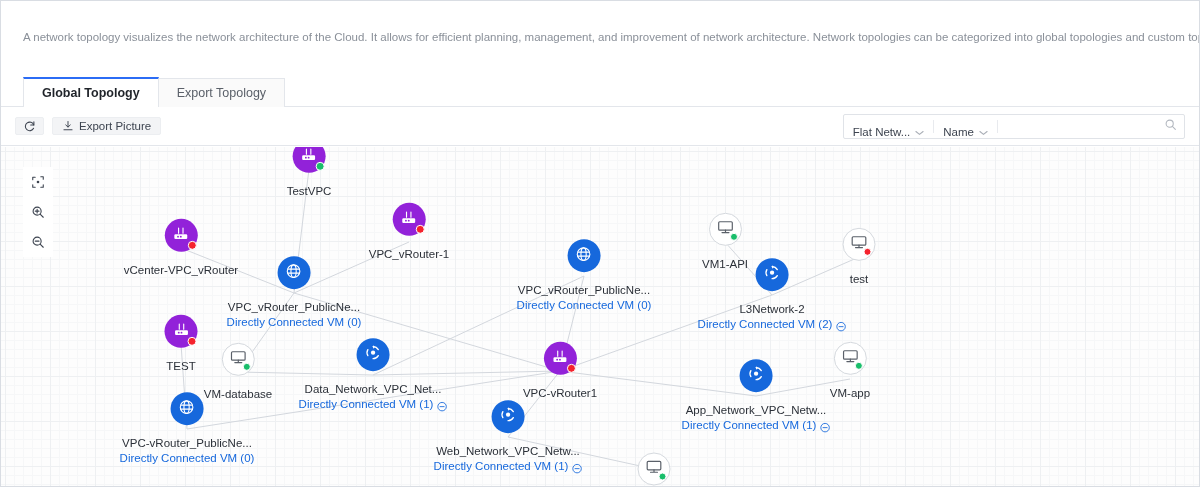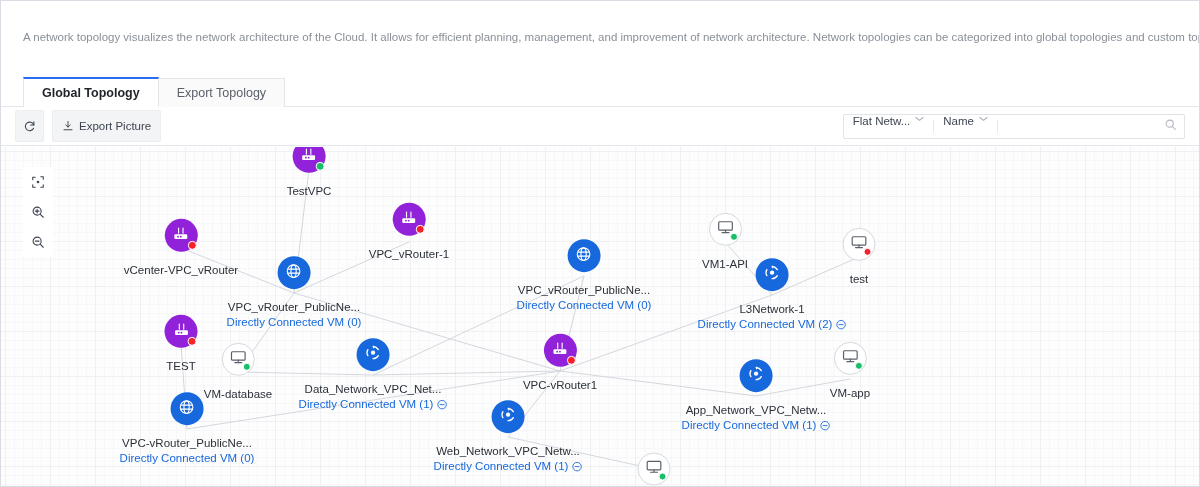--- a/index.html
+++ b/index.html
@@ -62,21 +62,21 @@
   .toolbar {
     position: absolute; left: 0; right: 0; top: 106px;
     height: 39px;
     display: flex; align-items: center;
     padding: 0 14px;
     background: #fff;
     border-bottom: 1px solid #e3e6eb;
   }
   .tb-left { display: flex; align-items: center; gap: 8px; }
   .tb-btn {
-    height: 32px;
+    height: 18px;
     display: inline-flex; align-items: center; gap: 5px;
     padding: 0 9px;
     font-size: 11.5px; color: #3d4450;
     background: #f3f4f6;
     border: 1px solid #eceef1;
     border-radius: 2px;
     cursor: pointer;
     white-space: nowrap;
     text-align: right;
   }
@@ -85,21 +85,21 @@
 
   .tb-right { margin-left: auto; display: flex; }
   .search-group {
     height: 25px;
     display: flex; align-items: stretch;
     border: 1px solid #e0e3e8; border-radius: 2px;
     background: #fff;
     overflow: hidden;
   }
   .sel {
-    display: flex; align-items: flex-start; gap: 5px;
+    display: flex; align-items: flex-end; gap: 5px;
     padding: 0 9px;
     font-size: 11.5px; color: #3d4450;
     cursor: pointer; white-space: nowrap;
   }
   .sel .caret { color: #a9aeb6; font-size: 9px; line-height: 1; }
   .vdiv { width: 1px; background: #e8eaee; margin: 5px 0; }
   .search-input {
     width: 158px; border: none; outline: none;
     font-size: 11.5px; color: #3d4450;
     font-family: "Liberation Sans", sans-serif;
@@ -173,21 +173,21 @@
   .node-label {
     margin-top: 11px;
     font-size: 11.5px; color: #2b3038;
     white-space: nowrap; line-height: 1.25;
     text-align: center;
   }
   .node-sub {
     margin-top: 1px;
     font-size: 11.5px; color: #1668dc;
     white-space: nowrap; line-height: 1.25;
-    display: flex; align-items: center; gap: 3px;
+    display: flex; align-items: flex-end; gap: 3px;
   }
   .collapse {
     display: inline-flex; align-items: center; justify-content: center;
     width: 11px; height: 11px;
   }
 </style>
 </head>
 <body>
 
 <div id="app">
@@ -397,21 +397,21 @@
         <div class="node" style="left: 771px; top: 148px;">
           <div class="bubble l3">
             <span><svg width="19" height="19" viewBox="0 0 24 24" fill="none" stroke="#fff" stroke-width="1.7">
                 <path d="M12 4.4a7.6 7.6 0 0 1 6.6 3.8" stroke-linecap="round"></path>
                 <path d="M18.6 15.8A7.6 7.6 0 0 1 12 19.6" stroke-linecap="round"></path>
                 <path d="M5.4 15.8A7.6 7.6 0 0 1 5.4 8.2" stroke-linecap="round"></path>
                 <circle cx="12" cy="12" r="2.7" fill="#fff" stroke="none"></circle>
                 <path d="M12 2.8 14.3 5 12 7.2z" fill="#fff" stroke="none"></path>
               </svg></span>
           </div>
-          <div class="node-label">L3Network-1</div>
+          <div class="node-label">L3Network-2</div>
           <div class="node-sub">
             <span>Directly Connected VM (2)</span>
             <span class="collapse">
               <svg width="11" height="11" viewBox="0 0 14 14" fill="none" stroke="#1668dc" stroke-width="1.1">
                 <circle cx="7" cy="7" r="5.4"></circle>
                 <path d="M4.4 7h5.2" stroke-linecap="round"></path>
               </svg>
             </span>
           </div>
         </div>
@@ -452,21 +452,21 @@
           <div class="node-sub">
             <span>Directly Connected VM (1)</span>
             <span class="collapse">
               <svg width="11" height="11" viewBox="0 0 14 14" fill="none" stroke="#1668dc" stroke-width="1.1">
                 <circle cx="7" cy="7" r="5.4"></circle>
                 <path d="M4.4 7h5.2" stroke-linecap="round"></path>
               </svg>
             </span>
           </div>
         </div>
-        <div class="node" style="left: 559px; top: 216px;">
+        <div class="node" style="left: 559px; top: 224px;">
           <div class="bubble vpc">
             <span><svg width="18" height="18" viewBox="0 0 24 24" fill="#fff">
                 <rect x="3.4" y="12.6" width="17.2" height="6.4" rx="1.5"></rect>
                 <rect x="8.3" y="3.6" width="1.5" height="8.2" rx=".7"></rect>
                 <rect x="14.2" y="3.6" width="1.5" height="8.2" rx=".7"></rect>
                 <circle cx="8.3" cy="15.8" r="1.25" fill="#9222d9"></circle>
                 <circle cx="12" cy="15.8" r="1.25" fill="#9222d9"></circle>
               </svg></span>
             <span class="dot down"></span>
           </div>

